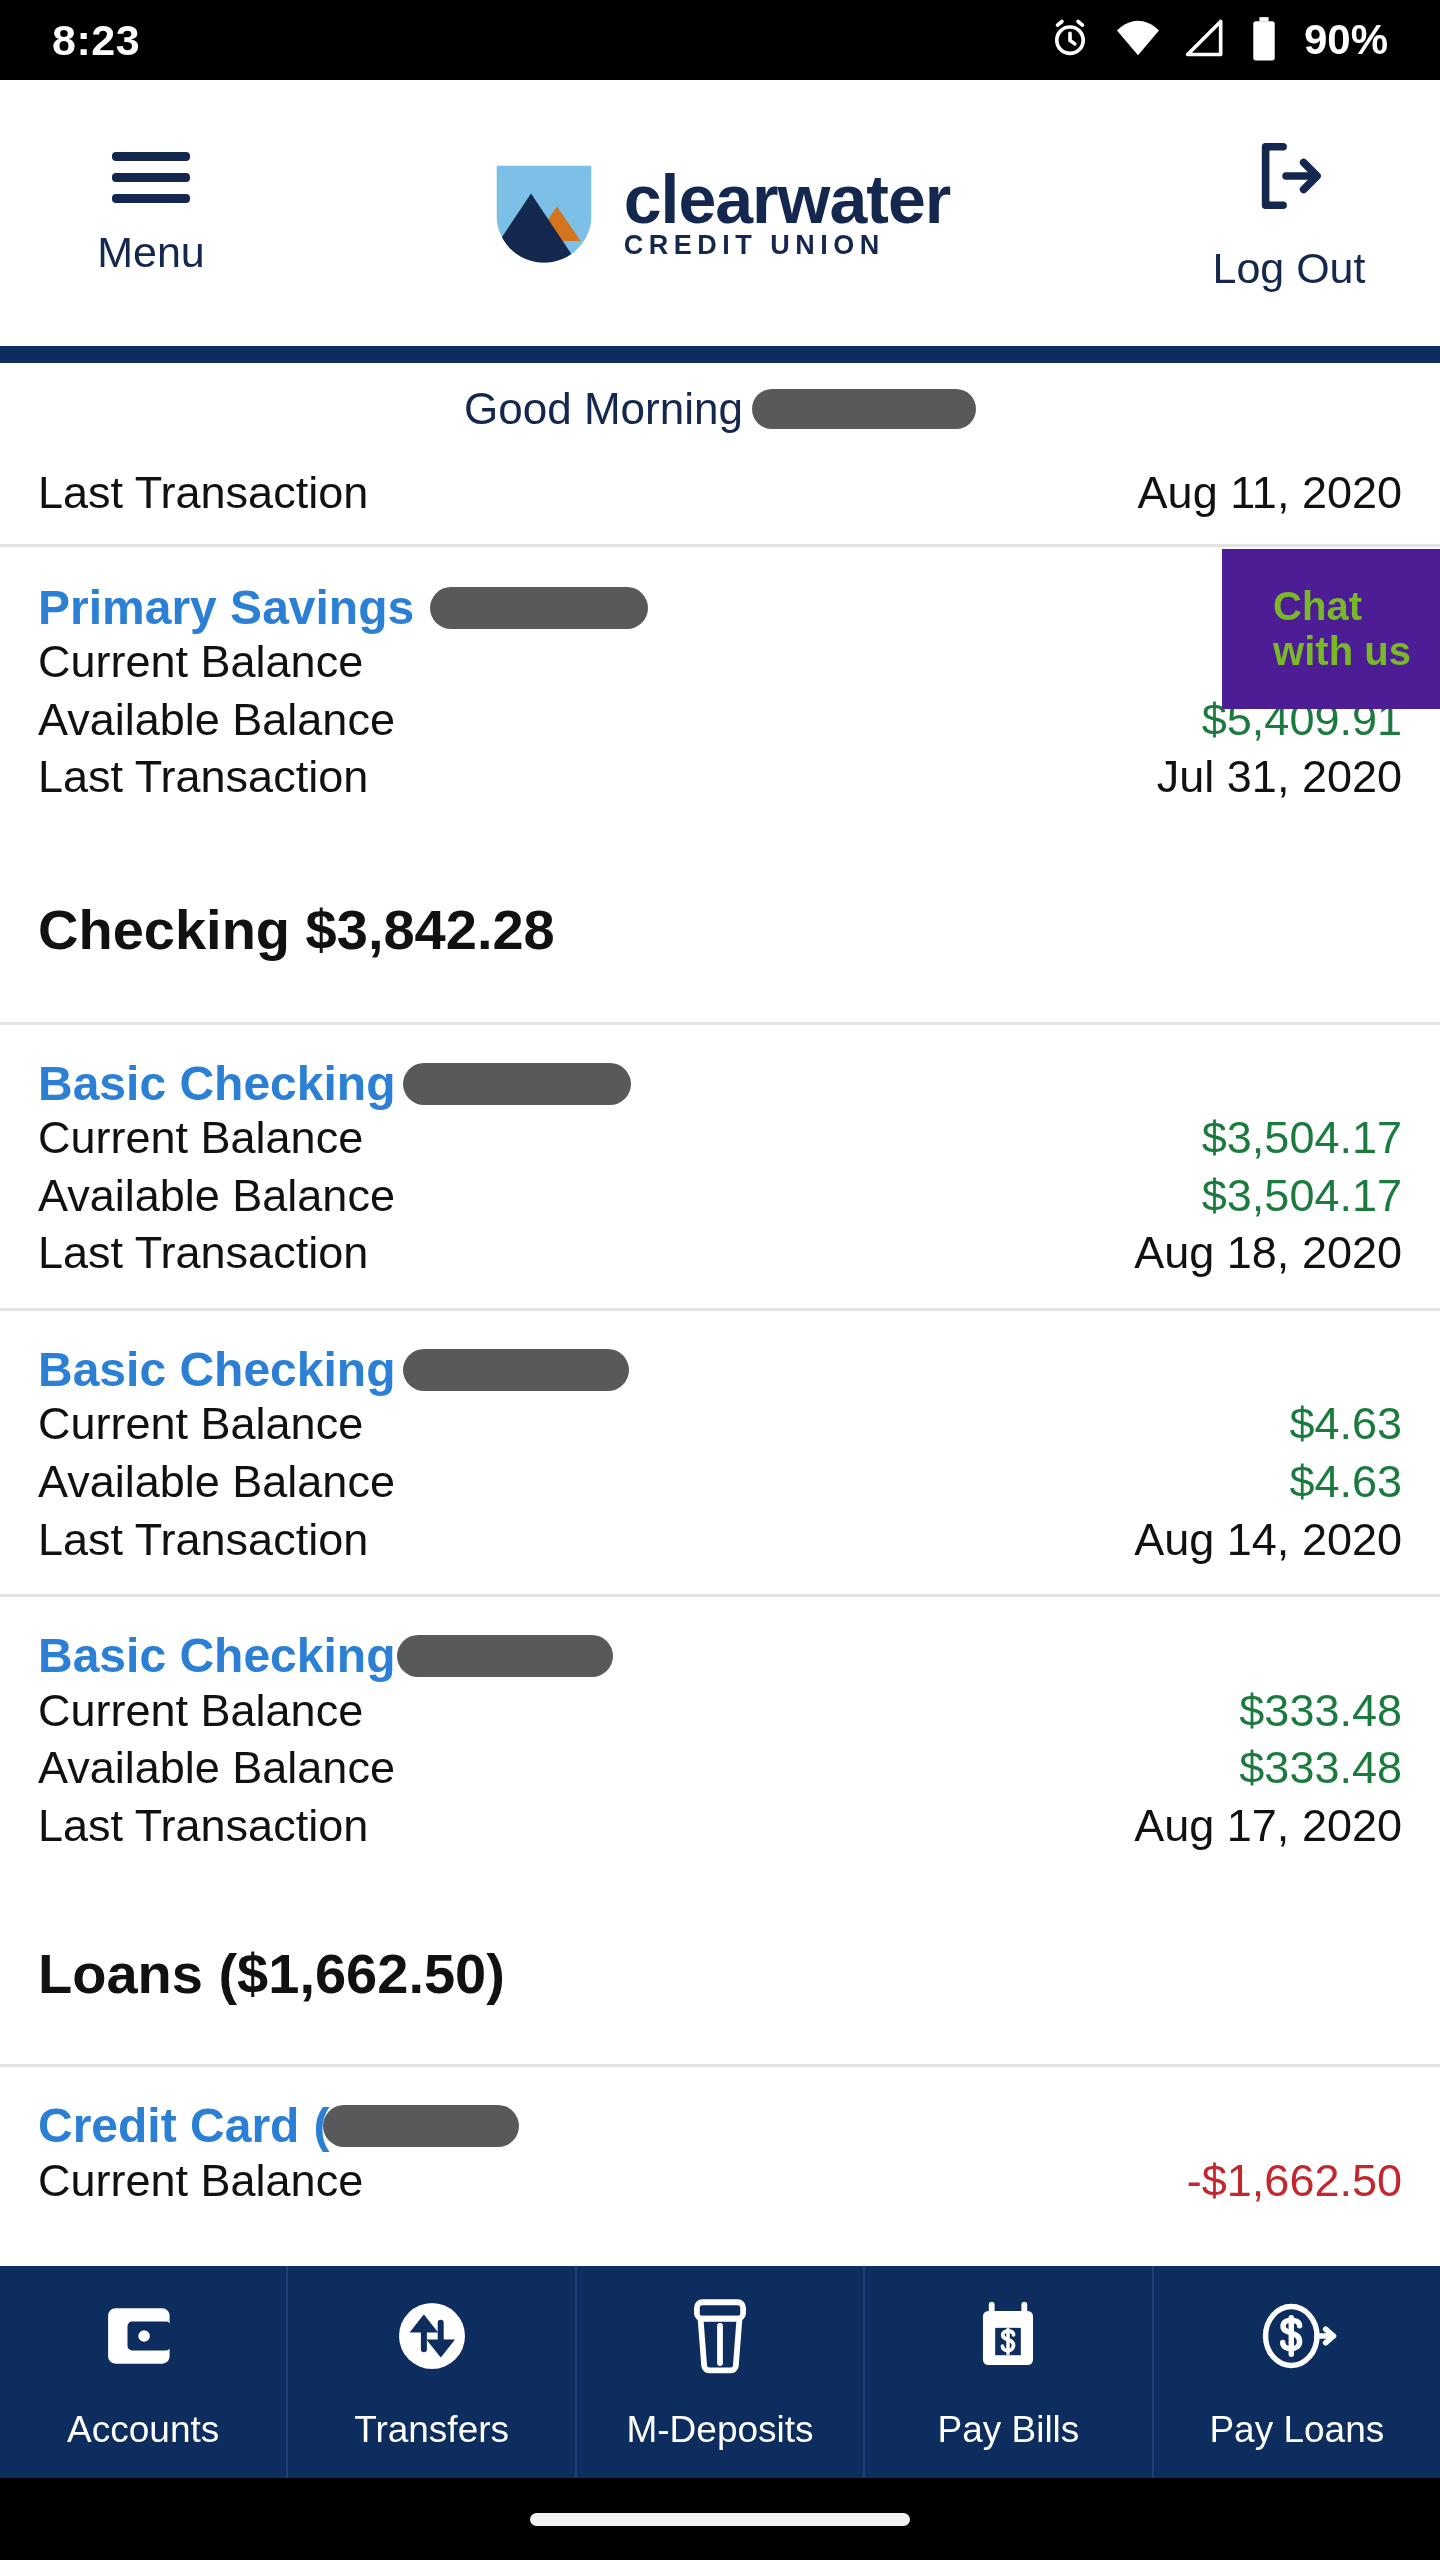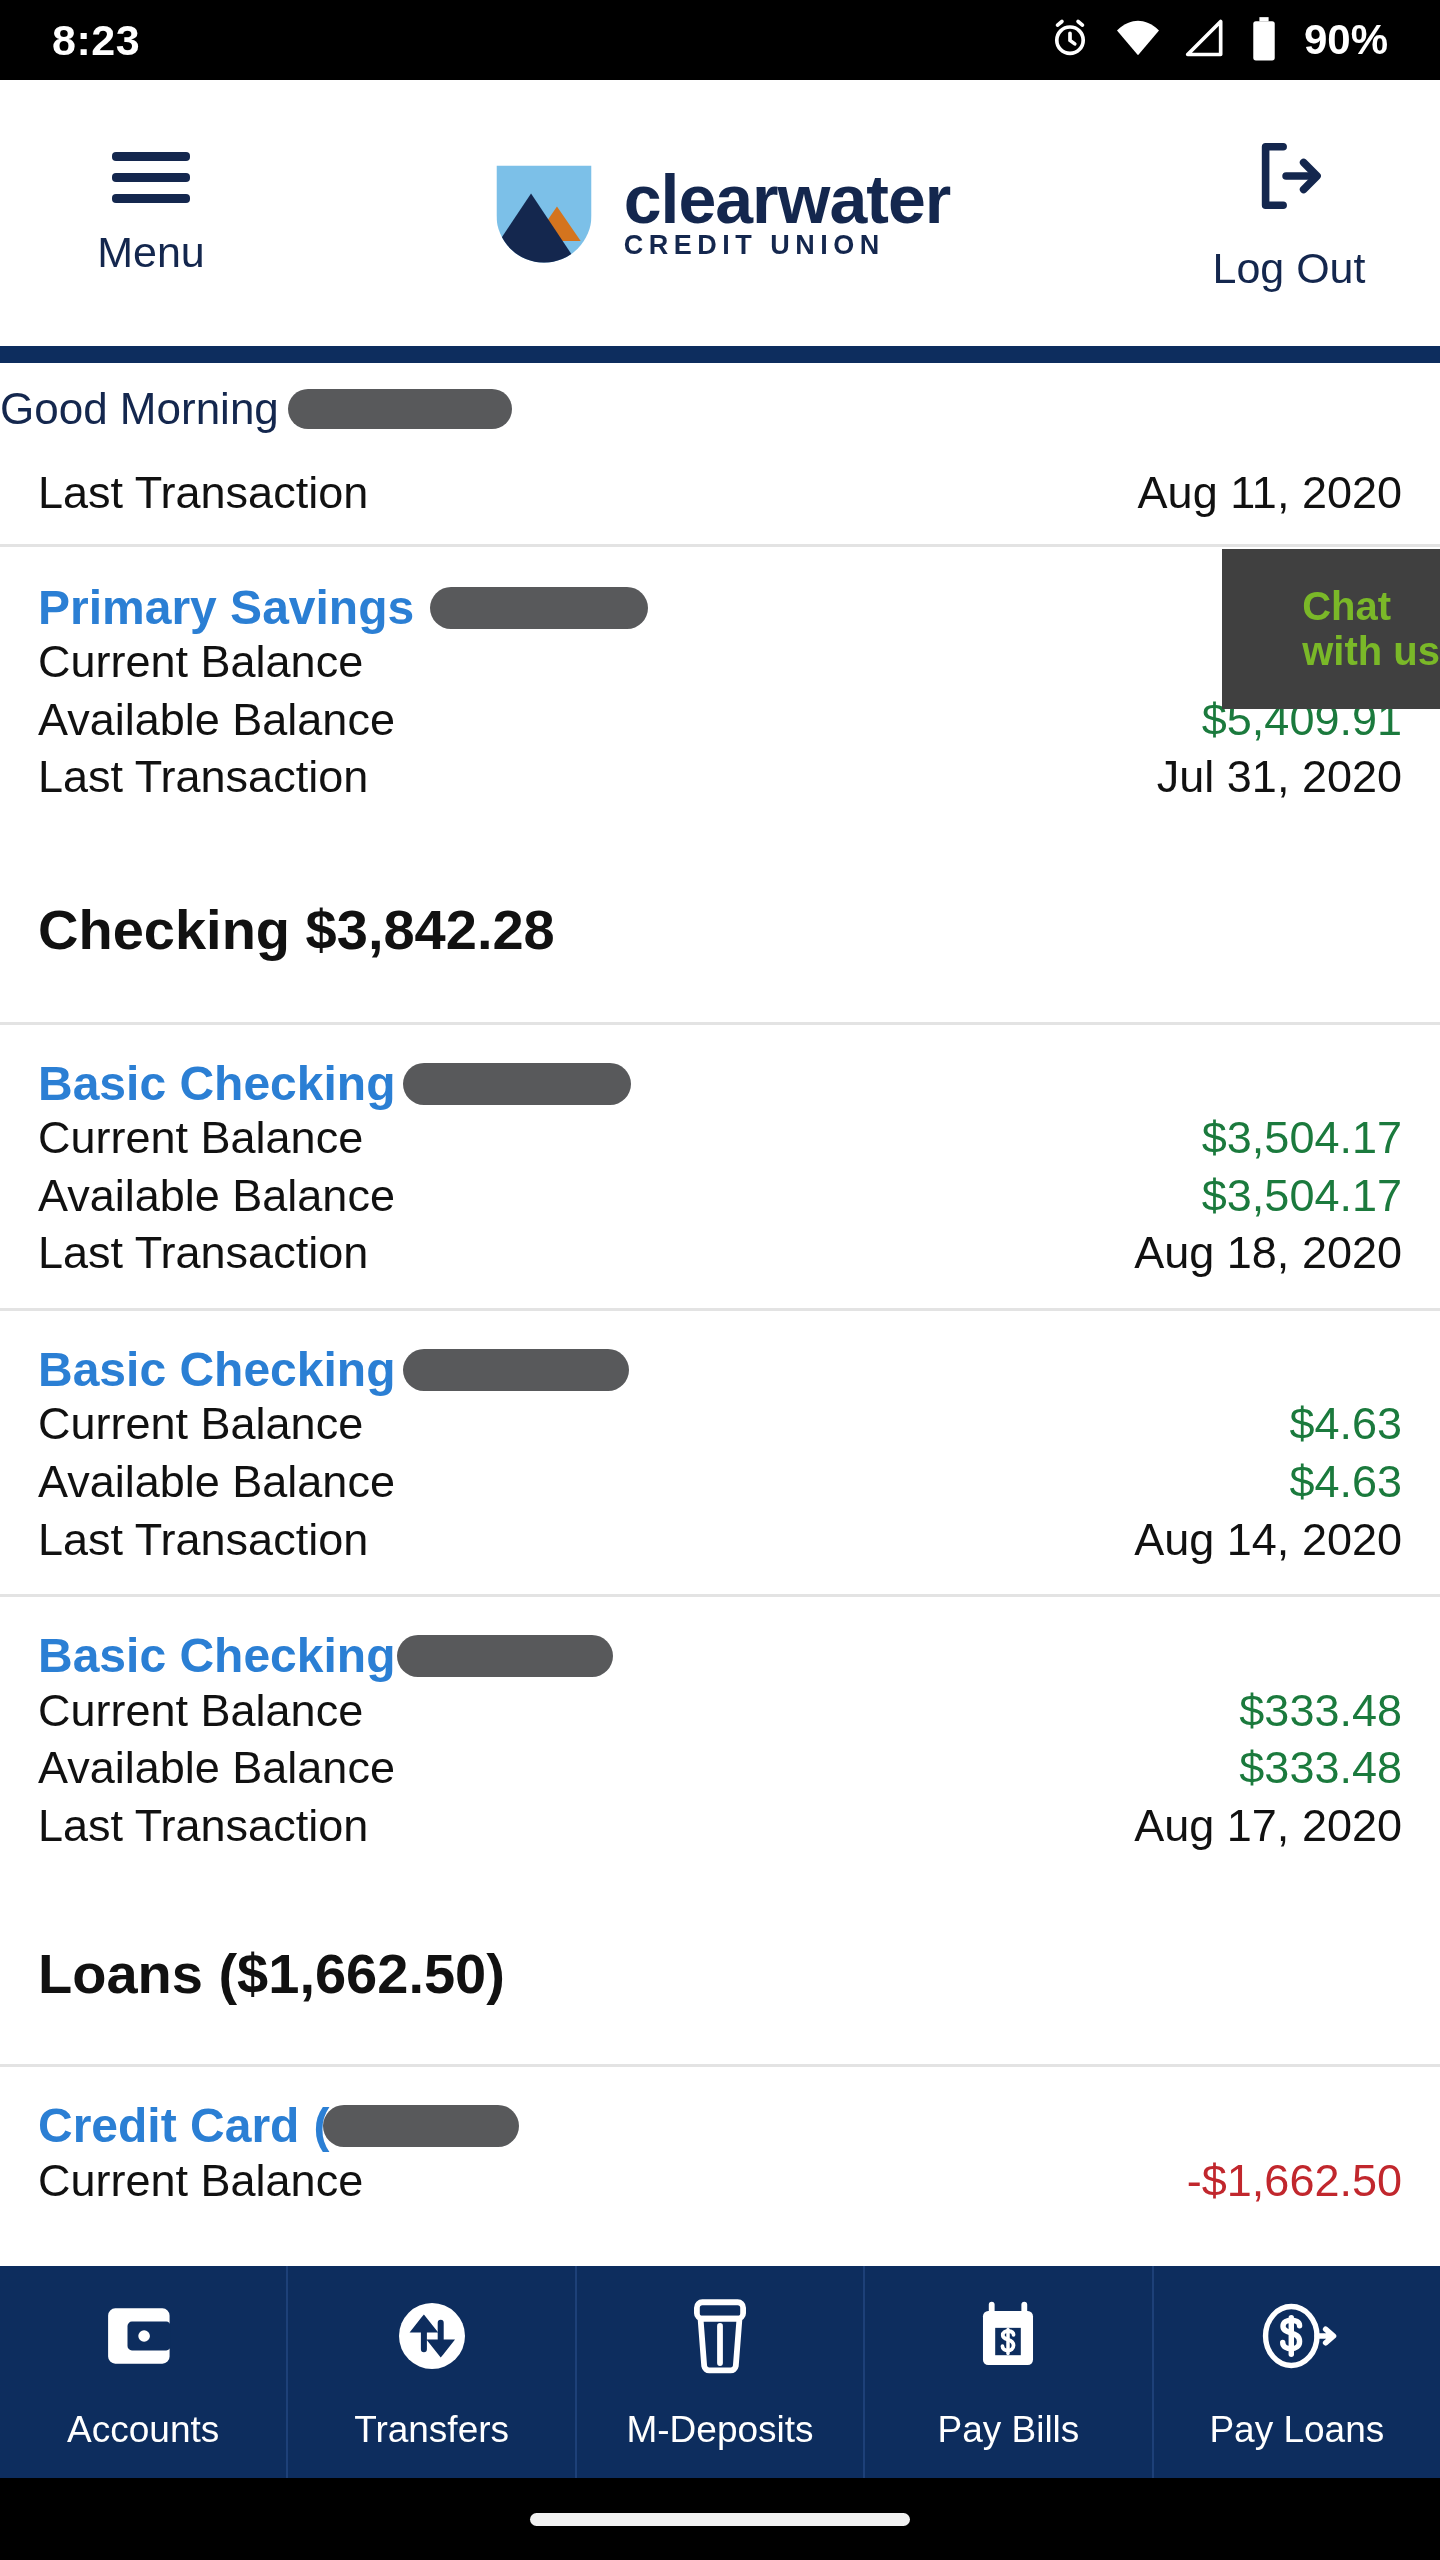--- a/index.html
+++ b/index.html
@@ -52,21 +52,21 @@
 
   
   .navy-rule{
     position:absolute; top:346px; left:0; width:1440px; height:17px;
     background:#0d2d5e;
   }
 
   
   .greeting{
     position:absolute; top:363px; left:0; width:1440px; height:92px;
-    display:flex; align-items:center; justify-content:flex-start; gap:9px;
+    display:flex; align-items:center; justify-content:center; gap:9px;
     background:#fff;
   }
   .greeting-text{ font-size:44px; color:#14274e; }
   .redact{ background:#58595b; border-radius:44px; display:inline-block; }
 
   
   .content{
     position:absolute; top:455px; left:0; width:1440px; height:1840px;
     background:#fff; overflow:hidden;
   }
@@ -86,22 +86,22 @@
   .date{ color:#111; }
 
   .section-head{
     font-size:56px; font-weight:700; color:#111;
     padding:0 38px; line-height:1;
   }
 
   
   .chat-tab{
     position:absolute; top:549px; right:0; width:218px; height:160px;
-    background:#404040;
-    display:flex; align-items:center; justify-content:flex-end;
+    background:#4c1d95;
+    display:flex; align-items:center; justify-content:center;
     padding-left:22px;
     cursor:pointer; z-index:40;
   }
   .chat-tab-text{
     color:#7ab828; font-size:40px; font-weight:700; line-height:1.12;
   }
 
   
   .bottomnav{
     position:absolute; bottom:82px; left:0; width:1440px; height:212px;

